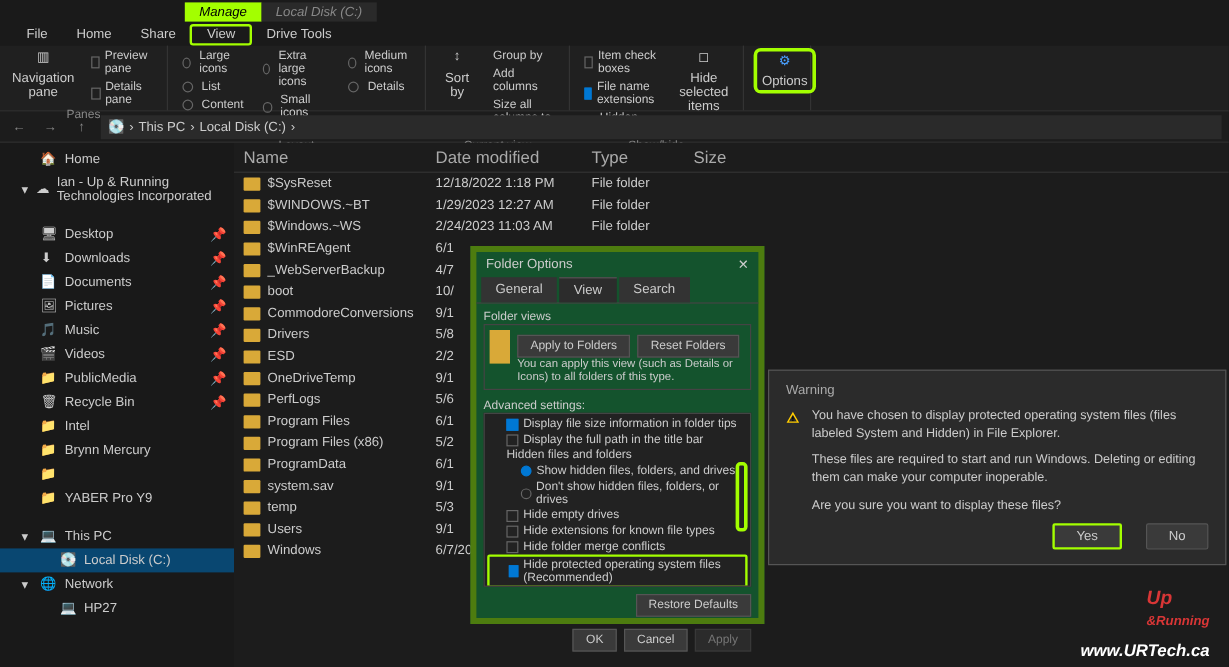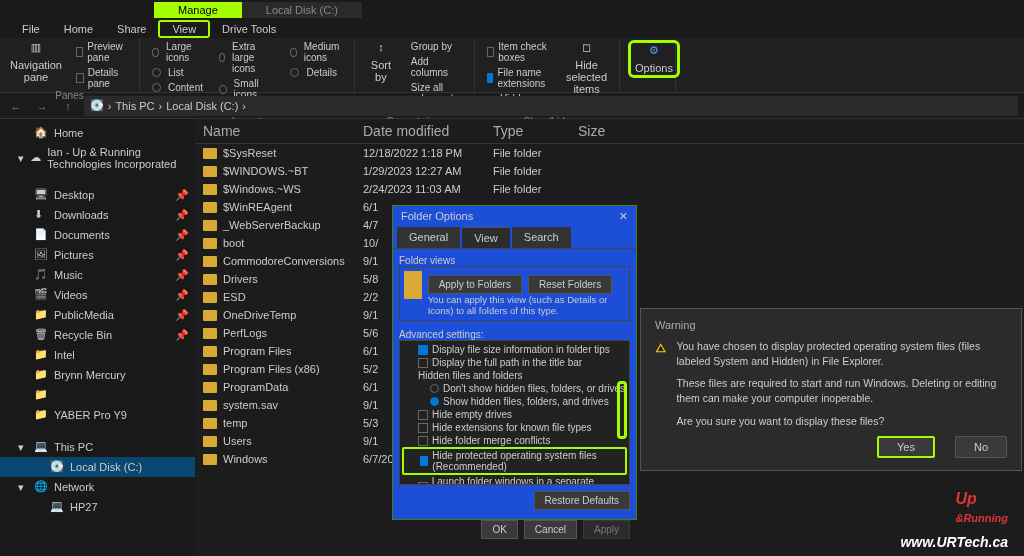--- a/index.html
+++ b/index.html
@@ -1,20 +1,20 @@
 <!DOCTYPE html>
 <html><head>
 <meta charset="utf-8">
 <style>
 * { margin:0; padding:0; box-sizing:border-box; font-family:"Segoe UI",Arial,sans-serif; }
 body { background:#1a1a1a; color:#ccc; width:1024px; height:556px; overflow:hidden; position:relative; font-size:11px; }
 
 
 .top-tabs { display:flex; height:20px; align-items:center; }
-.top-tab { padding:2px 24px; font-size:11px; background:#252525; color:#ccc; }
+.top-tab { padding:2px 12px; font-size:11px; background:#252525; color:#ccc;font-style:italic; }
 .top-tab.mgr { background:#a3ff00; color:#000; }
 .top-tab.ctx { background:#2a2a2a; color:#888; }
 
 
 .menu-row { display:flex; height:18px; padding-left:10px; }
 .menu-item { padding:0 12px; font-size:11px; color:#ccc; display:flex; align-items:center; }
 .menu-item.hi { border:2px solid #a3ff00; border-radius:3px; }
 
 
 .ribbon { display:flex; height:55px; background:#202020; border-bottom:1px solid #333; }
@@ -47,21 +47,21 @@
 .file-area { flex:1; background:#1c1c1c; }
 .file-header { display:flex; border-bottom:1px solid #333; }
 .file-header div { padding:4px 8px; font-size:14px; color:#aaa; }
 .fh-name { width:160px; } .fh-date { width:130px; } .fh-type { width:85px; } .fh-size { width:60px; }
 .file-row { display:flex; padding:1px 0; }
 .file-row div { padding:2px 8px; font-size:11px; }
 .file-row .fh-name { display:flex; align-items:center; gap:6px; }
 .folder-ic { width:14px; height:11px; background:#d9a938; display:inline-block; border-radius:1px; }
 
 
-.dlg { position:absolute; left:392px; top:205px; width:245px; height:315px; background:#1d4ed8; border:1px solid #4d7c0f; }
+.dlg { position:absolute; left:392px; top:205px; width:245px; height:315px; background:#14532d; border:5px solid #4d7c0f; }
 .dlg-title { display:flex; padding:4px 8px; font-size:11px; }
 .dlg-title .x { margin-left:auto; }
 .dlg-tabs { display:flex; padding-left:4px; border-bottom:1px solid #444; }
 .dlg-tab { padding:4px 12px; font-size:11px; background:#333; margin-right:2px; }
 .dlg-tab.act { background:#2c2c2c; border-top:1px solid #555; }
 .dlg-body { padding:6px; font-size:10px; }
 .fv-box { display:flex; gap:6px; padding:4px; border:1px solid #444; }
 .fv-ic { width:28px; height:28px; background:#d9a938; }
 .dlg-btn { background:#3a3a3a; border:1px solid #555; padding:3px 10px; font-size:10px; color:#ccc; }
 .adv-tree { background:#222; border:1px solid #444; height:145px; padding:2px; overflow:hidden; position:relative; }
@@ -472,26 +472,26 @@
           <span>Display file size information in folder tips</span>
         </div>
         <div class="adv-row i1">
           <span class="adv-chk"></span>
           <span>Display the full path in the title bar</span>
         </div>
         <div class="adv-row i1">
           <span>Hidden files and folders</span>
         </div>
         <div class="adv-row i2">
+          <span class="adv-rad on"></span>
+          <span>Show hidden files, folders, and drives</span>
+        </div>
+        <div class="adv-row i2">
           <span class="adv-rad"></span>
           <span>Don't show hidden files, folders, or drives</span>
-        </div>
-        <div class="adv-row i2">
-          <span class="adv-rad on"></span>
-          <span>Show hidden files, folders, and drives</span>
         </div>
         <div class="adv-row i1">
           <span class="adv-chk"></span>
           <span>Hide empty drives</span>
         </div>
         <div class="adv-row i1">
           <span class="adv-chk"></span>
           <span>Hide extensions for known file types</span>
         </div>
         <div class="adv-row i1">

